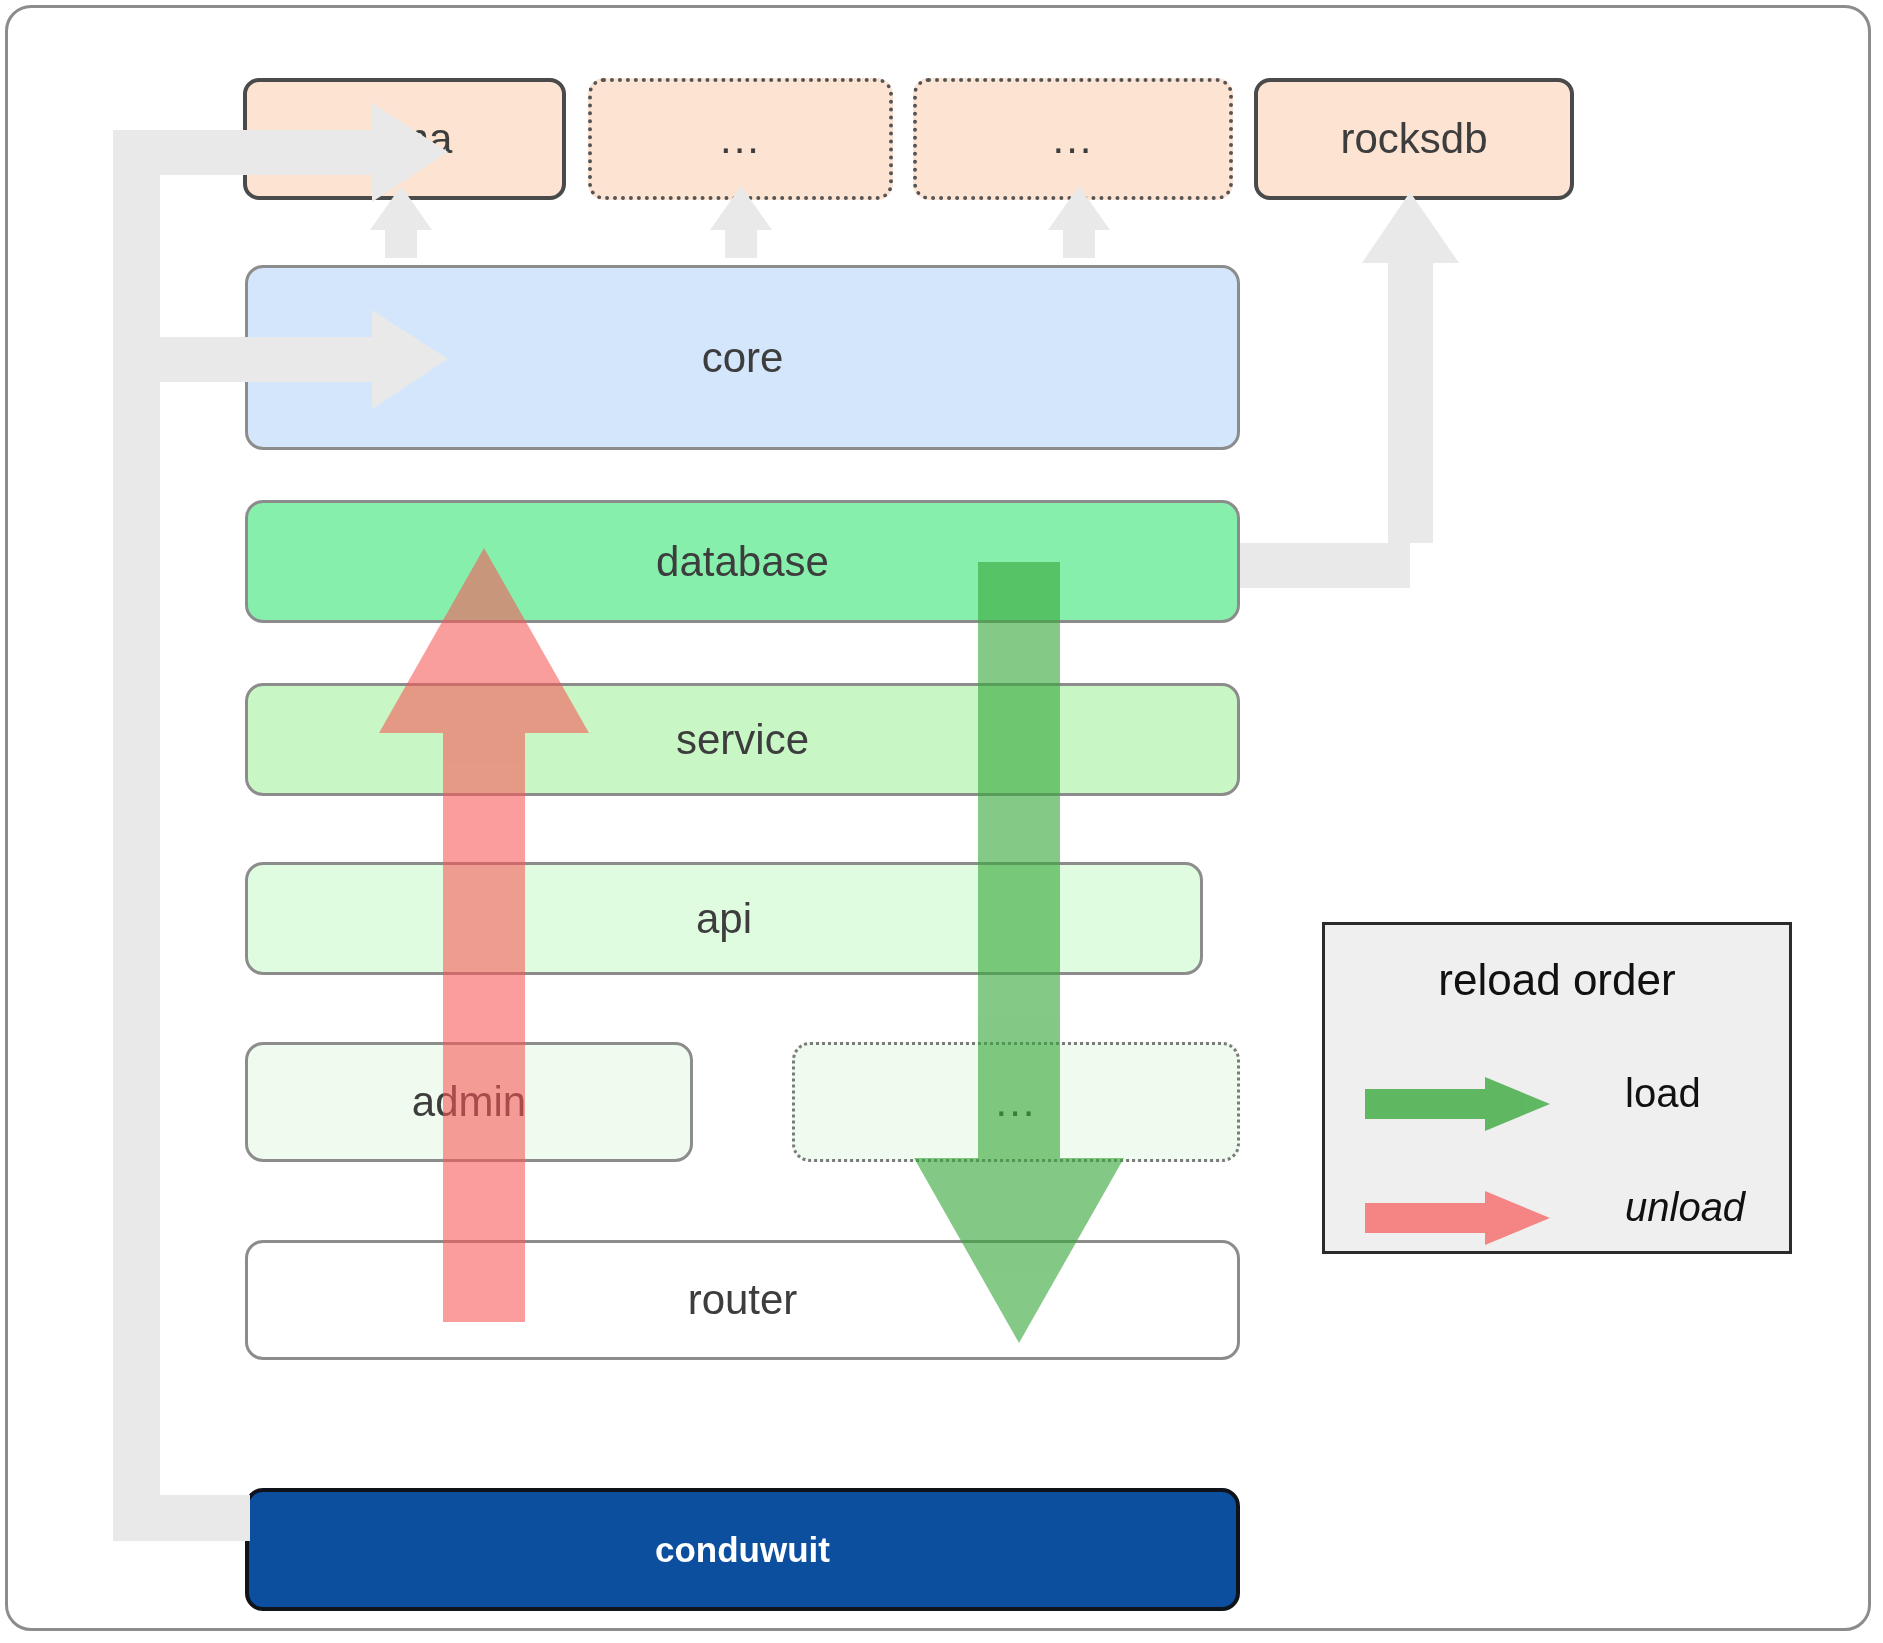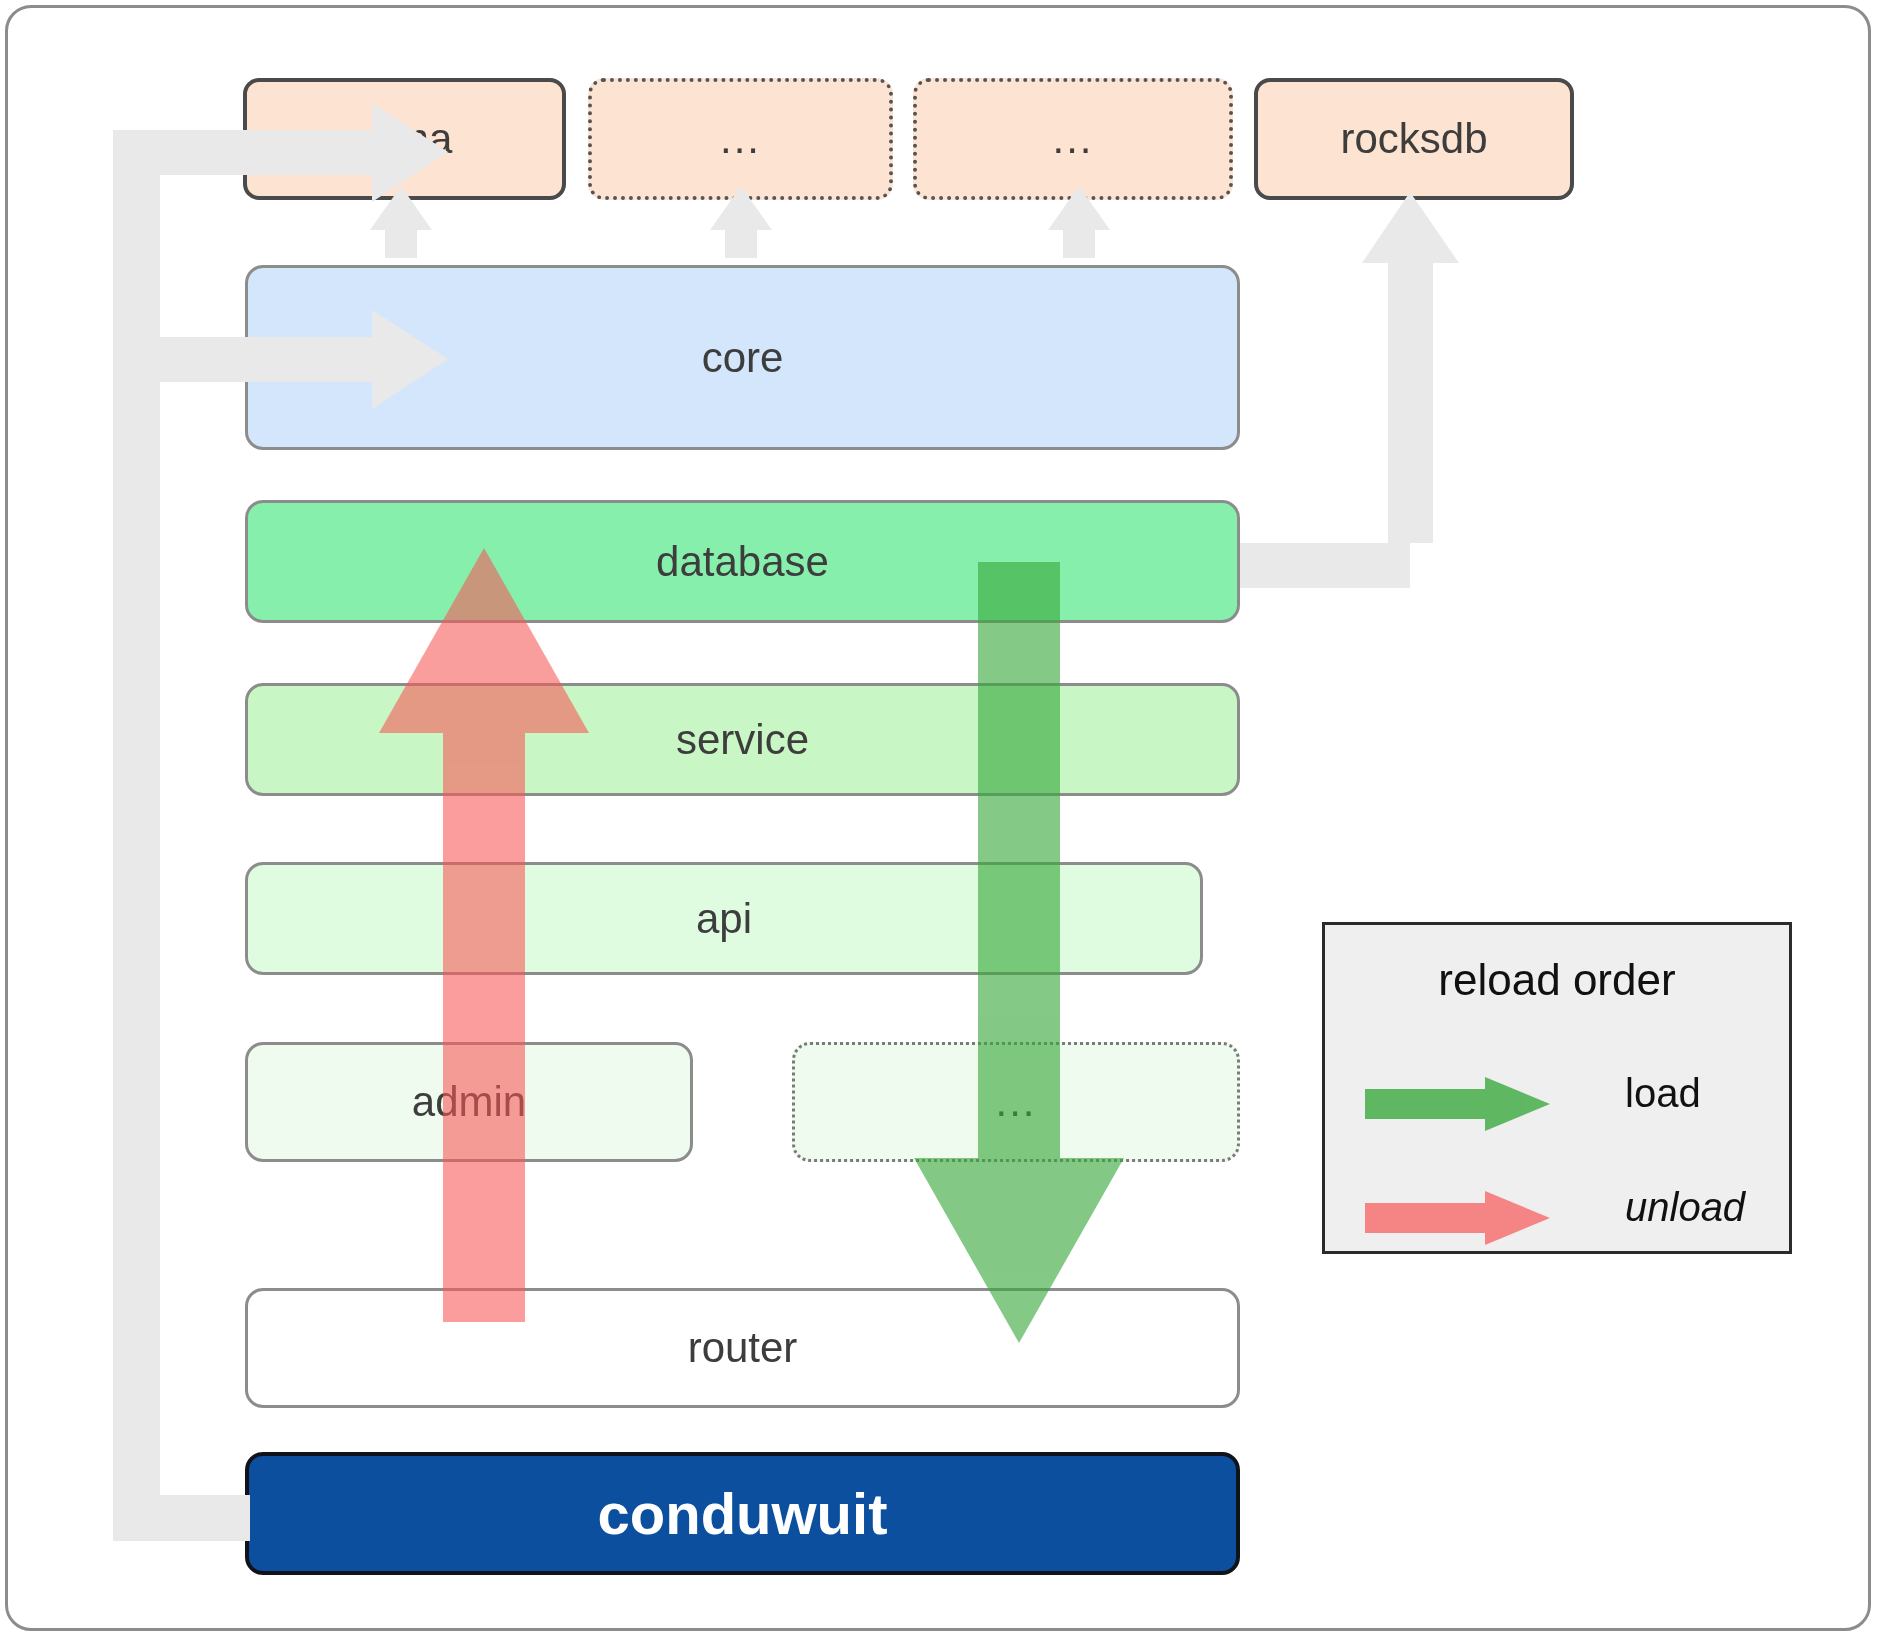--- a/index.html
+++ b/index.html
@@ -62,22 +62,23 @@
     font-size: 42px;
     letter-spacing: 2px;
     line-height: 0.6;
   }
   
   #node-conduwuit {
     background: #0b4f9e;
     border: 4px solid #10131a;
     border-radius: 18px;
     color: #ffffff;
-    font-size: 58px;
+    font-size: 35px;
     font-weight: bold;
+    margin-top: 36px;
   }
   
   .overlay {
     position: absolute;
     left: 0;
     top: 0;
     width: 1883px;
     height: 1643px;
     pointer-events: none;
   }
@@ -187,21 +188,21 @@
     </div>
 
     <div class="node layer" style="left:245px; top:1042px; width:448px; height:120px; background:#effbef;text-align:center;">
       <span>admin</span>
     </div>
 
     <div class="node layer dotted" style="left:792px; top:1042px; width:448px; height:120px; background:#effbef;">
       <span class="ellipsis">...</span>
     </div>
 
-    <div class="node layer" style="left:245px; top:1240px; width:995px; height:120px; background:#ffffff;margin-top:48px;">
+    <div class="node layer" style="left:245px; top:1240px; width:995px; height:120px; background:#ffffff;">
       <span>router</span>
     </div>
 
     <div class="node" id="node-conduwuit" style="left:245px; top:1452px; width:995px; height:123px;">
       <span>conduwuit</span>
     </div>
   </div>
 
   <svg class="overlay" id="arrows-over" viewBox="0 0 1883 1643" xmlns="http://www.w3.org/2000/svg">
 

